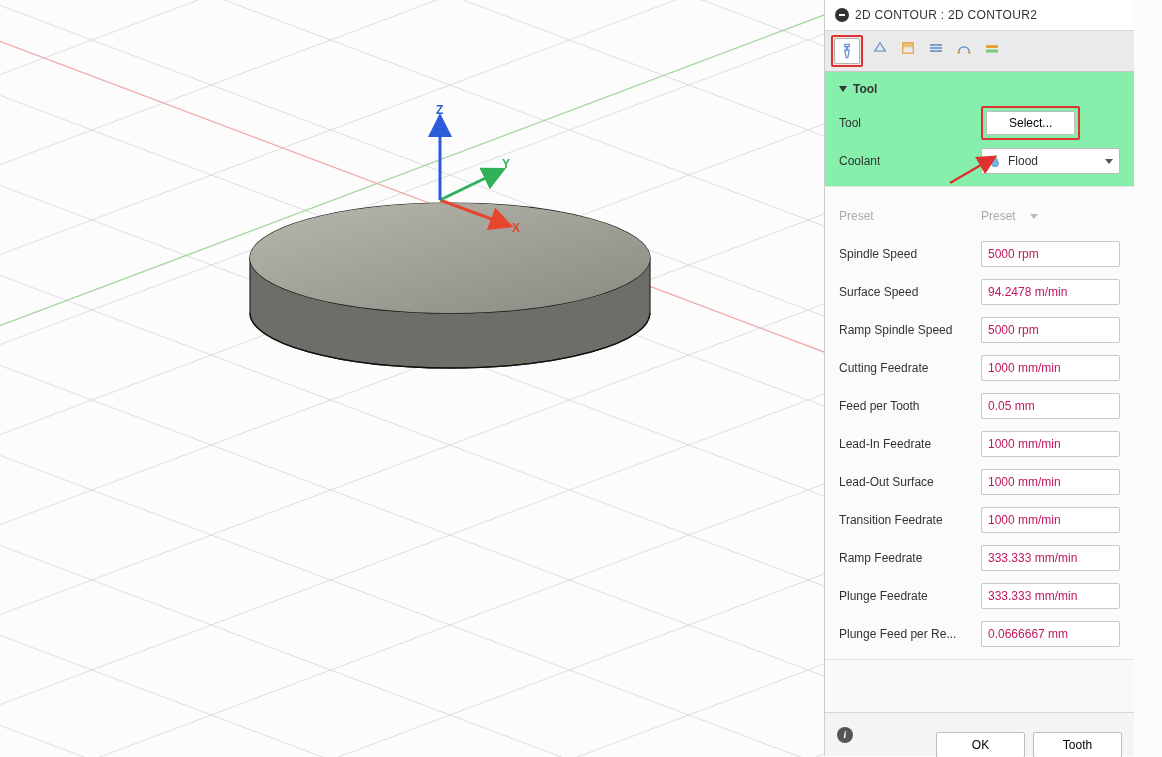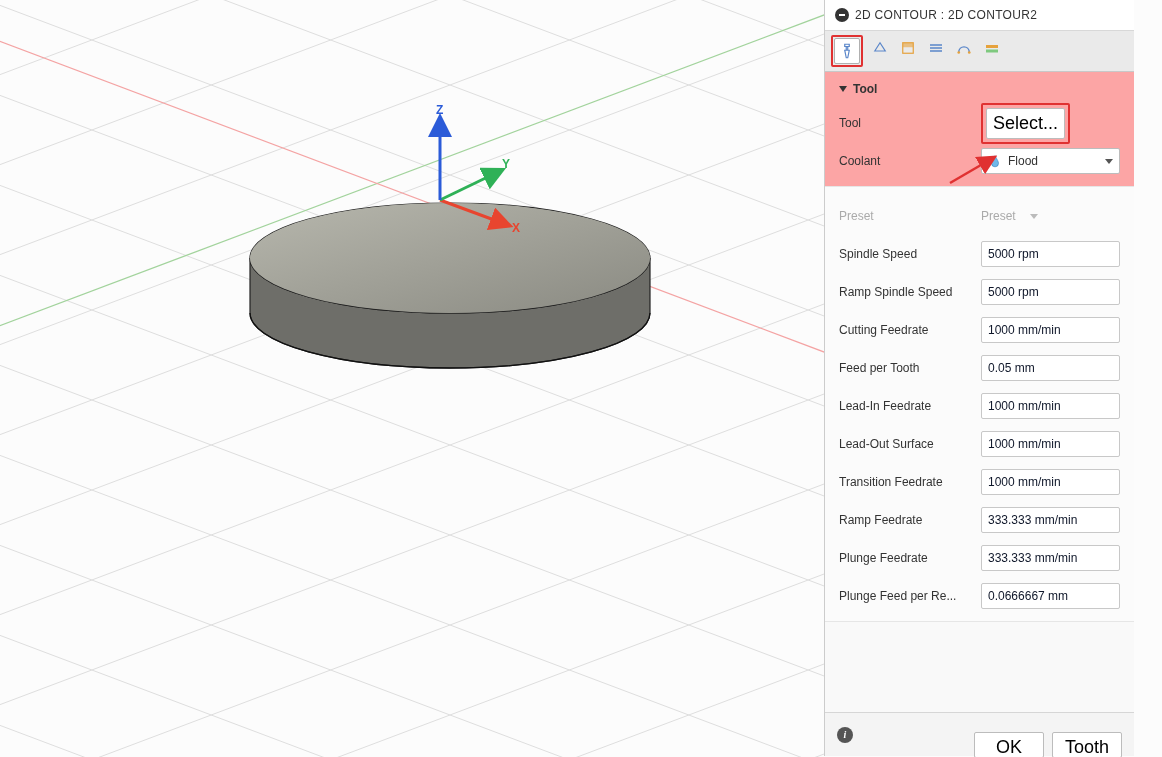--- a/index.html
+++ b/index.html
@@ -90,21 +90,21 @@
     .tab-highlight{
       border: 2px solid #e03131;
       padding: 1px;
       border-radius: 2px;
       margin-right: 2px;
     }
     
     
     .section {
       padding: 10px 14px 6px;
-      background:#fca5a5;
+      background:#86efac;
       border-bottom:1px solid #e6e6e6;
     }
     .section-hdr{
       display:flex; align-items:center; gap:6px;
       font-weight:bold; font-size:12px;
       margin-bottom:8px;
       cursor:pointer;
     }
     .section-hdr .tri{
       width:0;height:0;
@@ -124,22 +124,22 @@
       overflow:hidden;
       text-overflow:ellipsis;
     }
     .row-label.disabled{ color:#aaa; }
     .row-control{
       flex: 1;
     }
     .btn-light{
       background:#fff;
       border:1px solid #bcbcbc;
-      padding: 4px 6px;
-      font-size:18px;
+      padding: 4px 22px;
+      font-size:12px;
       cursor:pointer;
       border-radius:2px;
     }
     
     .select-highlight{
       border:2px solid #e03131;
       padding:3px;
       display:inline-block;
       border-radius:2px;
     }
@@ -179,21 +179,21 @@
     .preset-dd .caret{ border-top-color:#bbb;}
     
     .text-input{
       width:100%;
       height:26px;
       background:#fff;
       border:1px solid #c8c8c8;
       border-radius:2px;
       padding:0 6px;
       font-size:12px;
-      color:#0f172a;
+      color:#be185d;
     }
     
     .section.feed-speed{
       background:#fbfbfb;
     }
     
     
     .panel-footer{
       margin-top:auto;
       border-top:1px solid #d6d6d6;
@@ -207,21 +207,21 @@
       width:16px;height:16px;
       border-radius:50%;
       background:#555;
       color:#fff;
       display:flex; align-items:center; justify-content:center;
       font-weight:bold; font-style: italic;
       font-size:10px;
       font-family: Georgia, serif;
       margin-right:auto;
     }
-    .panel-footer .btn-light{ width:70px; height:26px;margin-top:20px;}
+    .panel-footer .btn-light{ width:89px; height:26px;margin-top:20px;}
   </style>
 </head>
 <body>
 
 <div class="viewport">
 
   <svg class="grid-canvas" viewBox="0 0 824 757">
 
     <g stroke="#dedede" stroke-width="1">
 
@@ -391,20 +391,24 @@
           <span class="caret"></span>
         </div>
       </div>
     </div>
     <div id="feed-rows">
         <div class="row">
           <div class="row-label">Spindle Speed</div>
           <div class="row-control"><input class="text-input" value="5000 rpm" style=""></div>
         </div>
         <div class="row">
+          <div class="row-label">Surface Speed</div>
+          <div class="row-control"><input class="text-input" value="94.2478 m/min" style=""></div>
+        </div>
+        <div class="row">
           <div class="row-label">Ramp Spindle Speed</div>
           <div class="row-control"><input class="text-input" value="5000 rpm" style=""></div>
         </div>
         <div class="row">
           <div class="row-label">Cutting Feedrate</div>
           <div class="row-control"><input class="text-input" value="1000 mm/min" style=""></div>
         </div>
         <div class="row">
           <div class="row-label">Feed per Tooth</div>
           <div class="row-control"><input class="text-input" value="0.05 mm" style=""></div>

